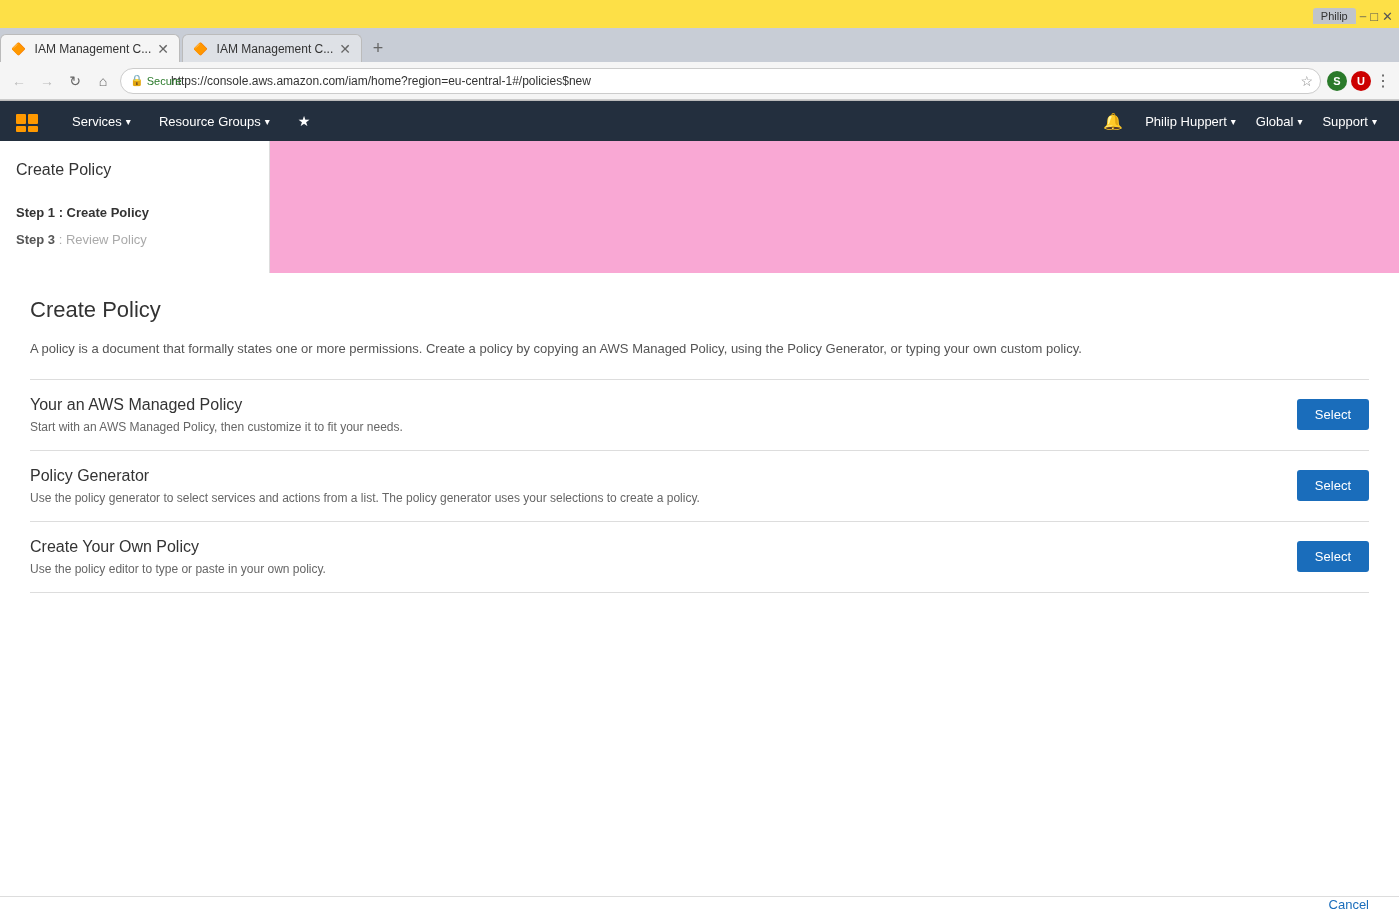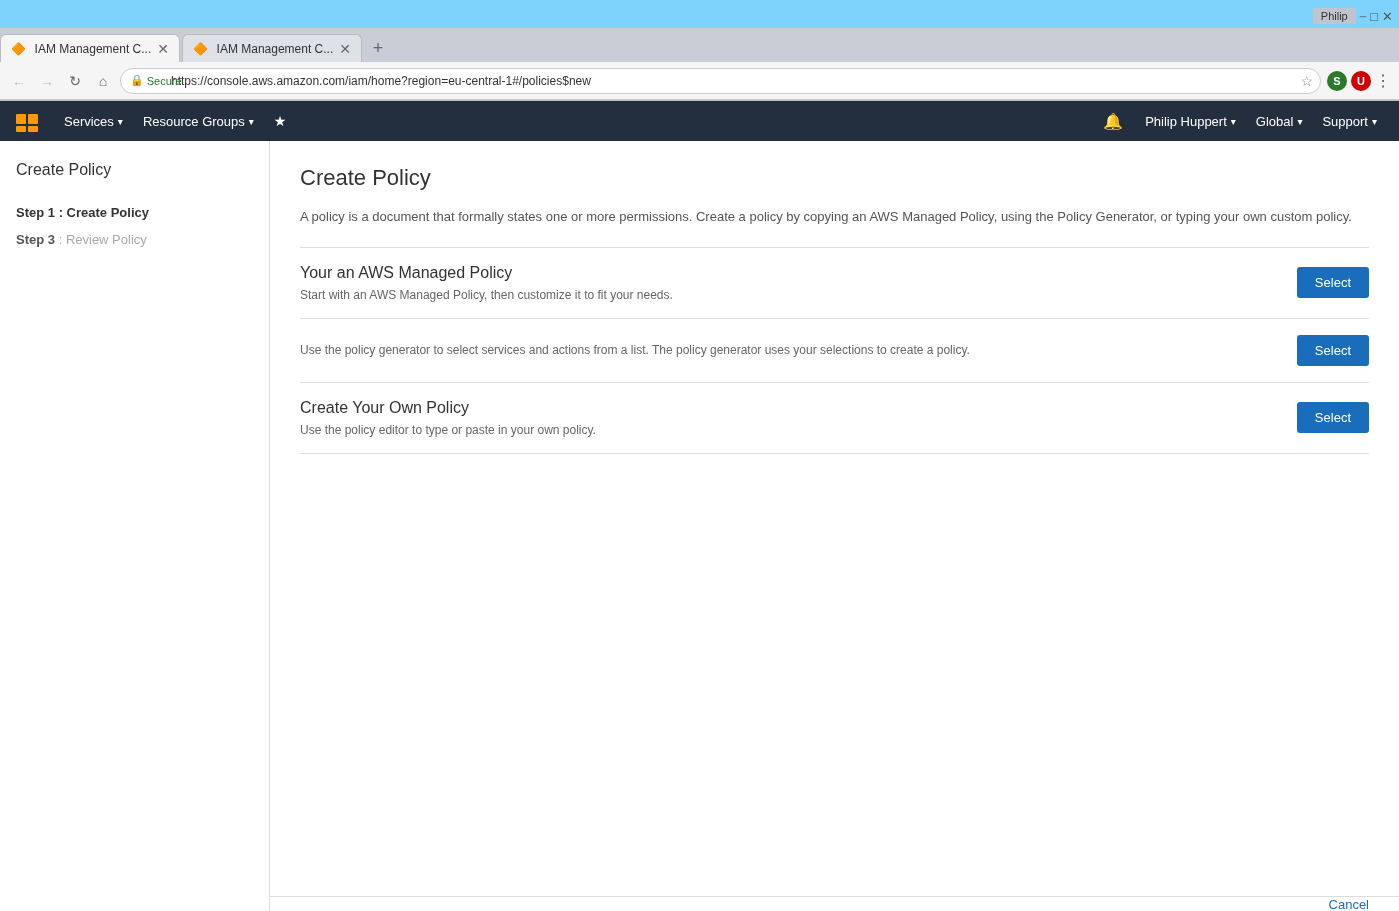--- a/index.html
+++ b/index.html
@@ -4,21 +4,21 @@
   <style>
     * { box-sizing: border-box; margin: 0; padding: 0; }
     body { font-family: Arial, sans-serif; font-size: 13px; background: #fff; overflow: hidden; }
 
     
     .browser-chrome {
       background: #dee1e6;
       border-bottom: 1px solid #bbb;
     }
     .title-bar {
-      background: #7dd3fc;
+      background: #fde047;
       display: flex;
       align-items: center;
       justify-content: flex-end;
       padding: 4px 6px 0 0;
       height: 28px;
     }
     .title-bar-user {
       background: #c0c4cc;
       border-radius: 3px 3px 0 0;
       padding: 2px 8px;
@@ -158,21 +158,21 @@
     .ext-red { background: #cc0000; color: #fff; }
     .menu-dots { color: #555; font-size: 16px; cursor: pointer; }
 
     
     .aws-nav {
       background: #232f3e;
       height: 40px;
       display: flex;
       align-items: center;
       padding: 0 12px;
-      gap: 0;
+      gap: 8px;
     }
     .aws-logo {
       width: 30px;
       height: 30px;
       margin-right: 12px;
       flex-shrink: 0;
     }
     .aws-nav-item {
       color: #fff;
       font-size: 13px;
@@ -194,20 +194,21 @@
       font-size: 16px;
       padding: 0 12px;
       cursor: pointer;
     }
 
     
     .app-layout {
       display: flex;
       height: calc(911px - 100px - 40px);
       background: #f9a8d4;
+      flex-direction: column;
     }
 
     
     .sidebar {
       width: 270px;
       background: #fff;
       border-right: 1px solid #ddd;
       padding: 20px 16px;
       flex-shrink: 0;
     }
@@ -421,20 +422,21 @@
       <div class="policy-option">
         <div class="policy-option-content">
           <div class="policy-option-title">Your an AWS Managed Policy</div>
           <div class="policy-option-desc">Start with an AWS Managed Policy, then customize it to fit your needs.</div>
         </div>
         <button class="select-btn">Select</button>
       </div>
 
       <div class="policy-option">
         <div class="policy-option-content">
+          <div class="policy-option-title">Policy Generator</div>
           <div class="policy-option-desc">Use the policy generator to select services and actions from a list. The policy generator uses your selections to create a policy.</div>
         </div>
         <button class="select-btn">Select</button>
       </div>
 
       <div class="policy-option">
         <div class="policy-option-content">
           <div class="policy-option-title">Create Your Own Policy</div>
           <div class="policy-option-desc">Use the policy editor to type or paste in your own policy.</div>
         </div>

